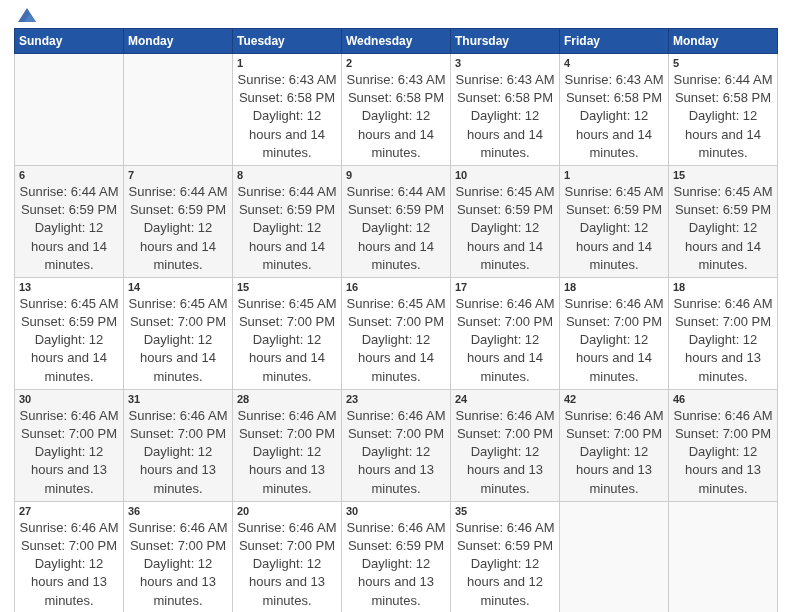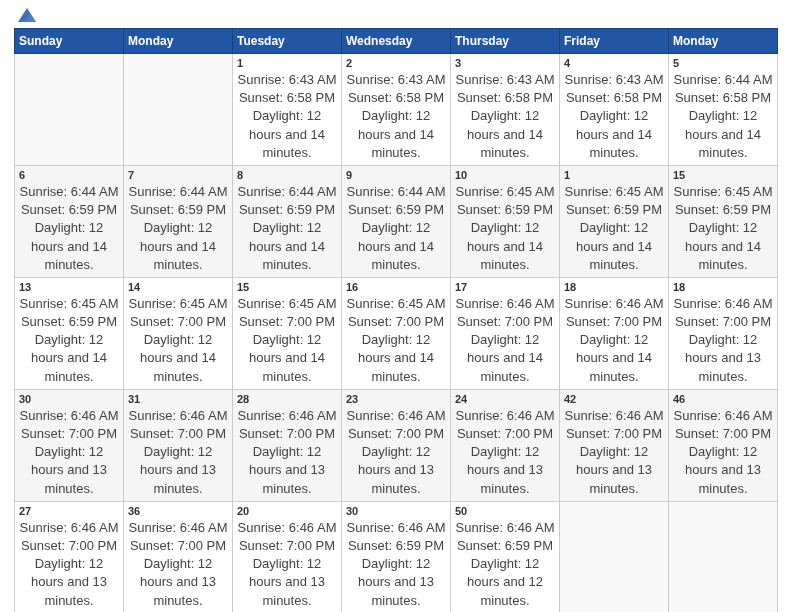--- a/index.html
+++ b/index.html
@@ -323,21 +323,21 @@
 Sunset: 7:00 PM
 Daylight: 12 hours and 13 minutes.</div>
           </td>
           <td class="row-white">
             <span class="day-number">30</span>
             <div class="day-info" style="white-space: pre-line;">Sunrise: 6:46 AM
 Sunset: 6:59 PM
 Daylight: 12 hours and 13 minutes.</div>
           </td>
           <td class="row-white">
-            <span class="day-number">50</span>
+            <span class="day-number">35</span>
             <div class="day-info" style="white-space: pre-line;">Sunrise: 6:46 AM
 Sunset: 6:59 PM
 Daylight: 12 hours and 12 minutes.</div>
           </td>
           <td class="empty"></td>
           <td class="empty"></td>
         </tr>
       </tbody>
   </table>
 </div>

